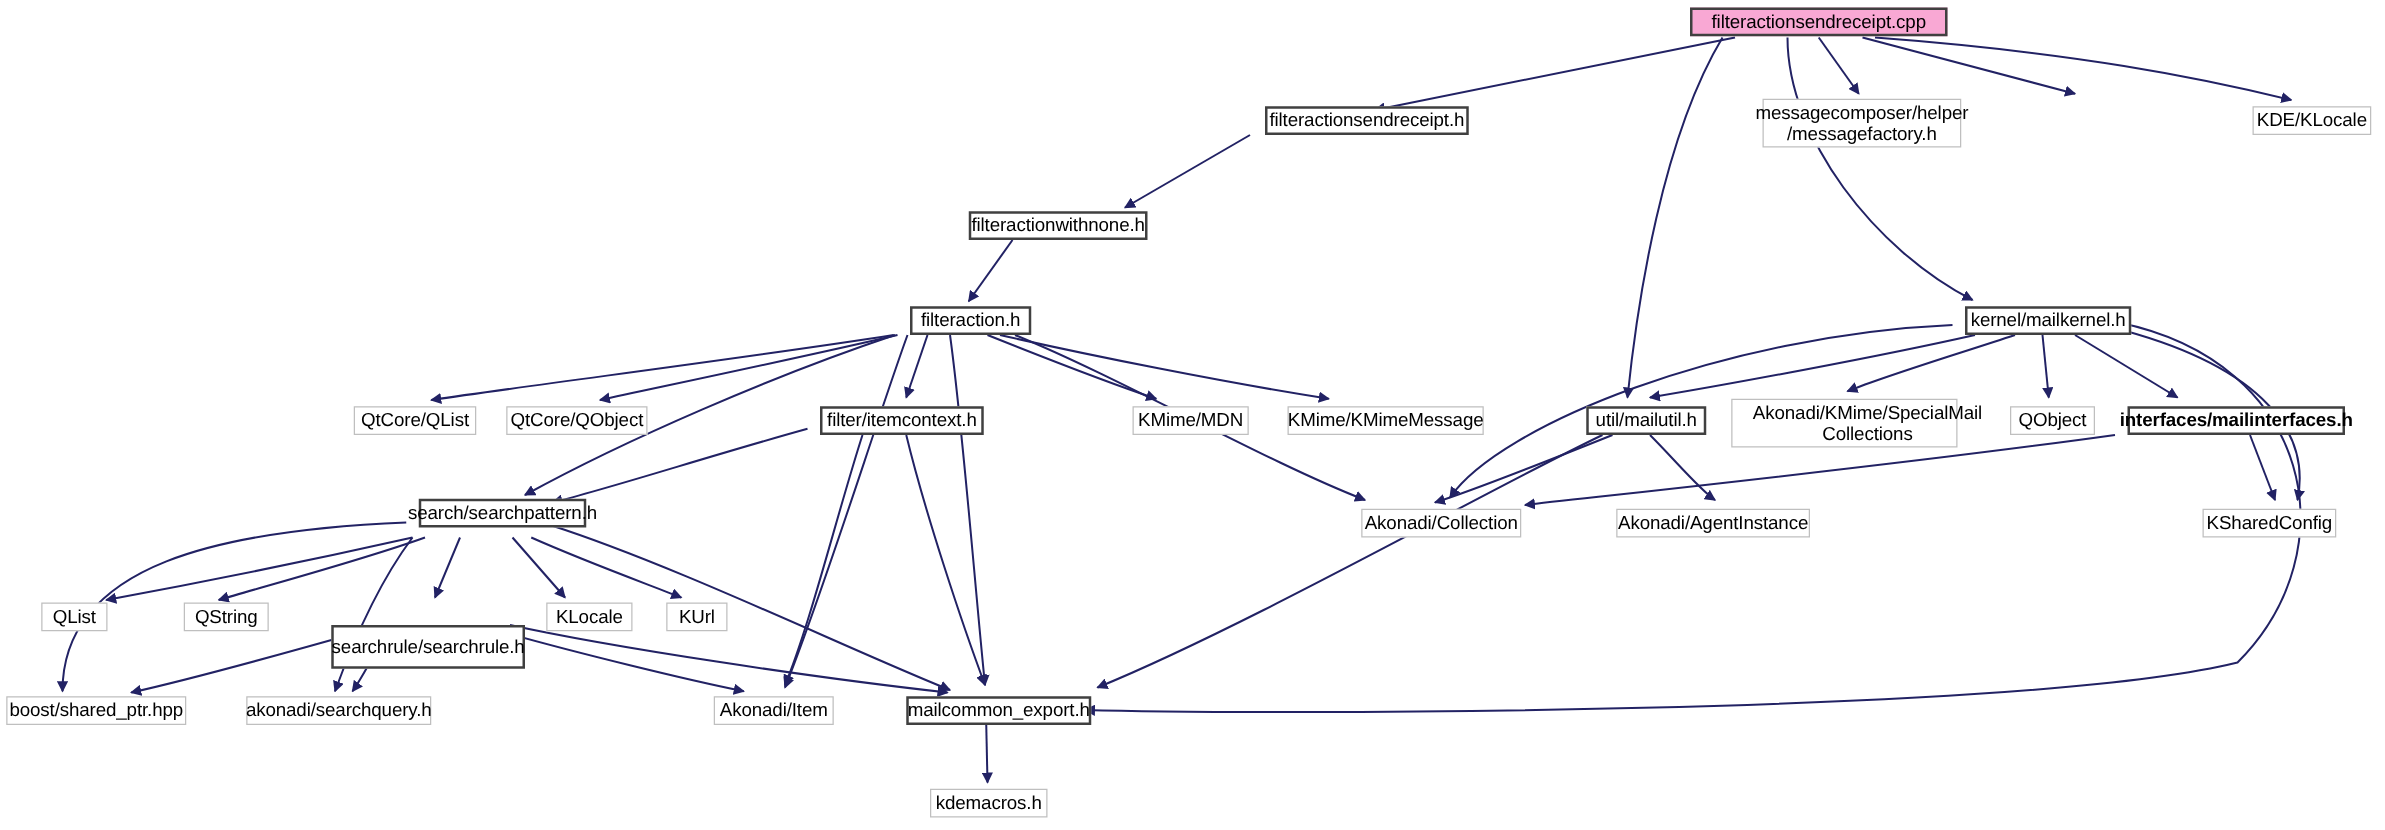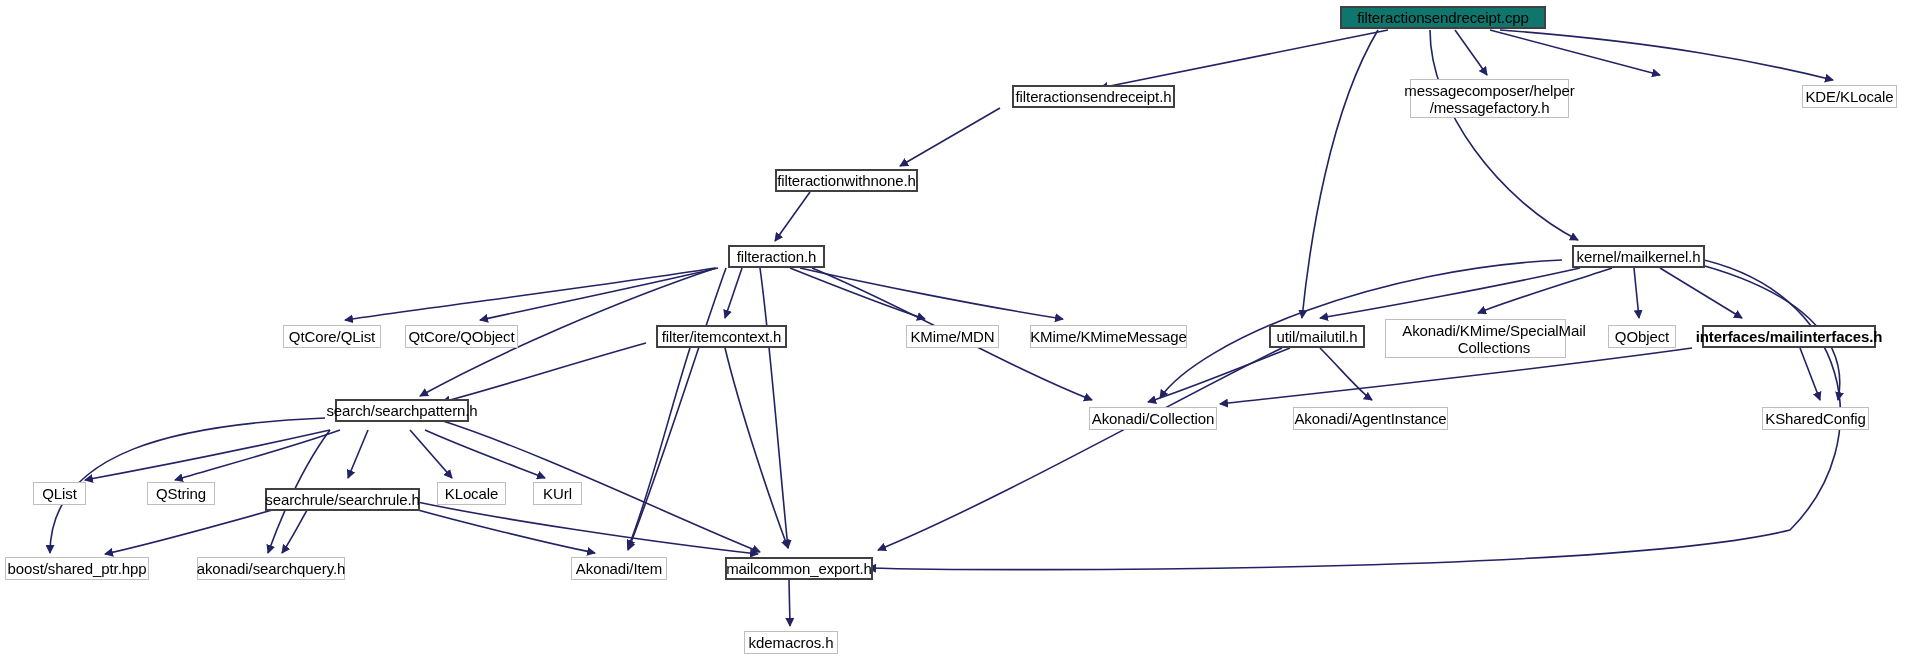--- a/index.html
+++ b/index.html
@@ -22,21 +22,21 @@
     background:#ffffff;
     border:1px solid #bfbfbf;
     color:#000000;
     font-size:15px;
     line-height:17px;
     white-space:pre-line;
     letter-spacing:-0.1px;
     padding:0 5px;
   }
   .node.bold{ border:2px solid #404040;margin-left:10px; }
-  .node.root{ background:#0f766e; border:2px solid #404040; }
+  .node.root{ background:#f9a8d4; border:2px solid #404040;margin-left:12px; }
 </style>
 </head>
 <body>
 
 <div id="stage">
 
   <svg id="edges" viewBox="0 0 1908 664">
     <defs>
       <marker id="ah" markerWidth="9" markerHeight="9" refX="8" refY="4.5" orient="auto" markerUnits="userSpaceOnUse">
         <path d="M0,0 L9,4.5 L0,9 z" fill="#222264"></path>
@@ -153,21 +153,21 @@
   <div class="node" style="left:1385px;top:319px;width:181px;height:39px;padding-left:42px;">Akonadi/KMime/SpecialMail
 Collections</div>
   <div class="node" style="left:1608px;top:325px;width:68px;height:23px;">QObject</div>
   <div class="node bold" style="left:1692px;top:325px;width:174px;height:23px;font-weight:bold;">interfaces/mailinterfaces.h</div>
   <div class="node bold" style="left:325px;top:399px;width:134px;height:23px;">search/searchpattern.h</div>
   <div class="node" style="left:1089px;top:407px;width:128px;height:23px;">Akonadi/Collection</div>
   <div class="node" style="left:1293px;top:407px;width:155px;height:23px;">Akonadi/AgentInstance</div>
   <div class="node" style="left:1762px;top:407px;width:107px;height:23px;">KSharedConfig</div>
   <div class="node" style="left:33px;top:482px;width:53px;height:23px;">QList</div>
   <div class="node" style="left:111px;top:482px;width:68px;height:23px;margin-left:36px;">QString</div>
-  <div class="node bold" style="left:255px;top:488px;width:155px;height:23px;">searchrule/searchrule.h</div>
+  <div class="node bold" style="left:255px;top:500px;width:155px;height:35px;">searchrule/searchrule.h</div>
   <div class="node" style="left:437px;top:482px;width:69px;height:23px;">KLocale</div>
   <div class="node" style="left:533px;top:482px;width:49px;height:23px;">KUrl</div>
   <div class="node" style="left:5px;top:557px;width:144px;height:23px;">boost/shared_ptr.hpp</div>
   <div class="node" style="left:197px;top:557px;width:148px;height:23px;">akonadi/searchquery.h</div>
   <div class="node" style="left:571px;top:557px;width:96px;height:23px;">Akonadi/Item</div>
   <div class="node bold" style="left:715px;top:557px;width:148px;height:23px;">mailcommon_export.h</div>
   <div class="node" style="left:744px;top:631px;width:94px;height:23px;">kdemacros.h</div>
 
 </div>
 

